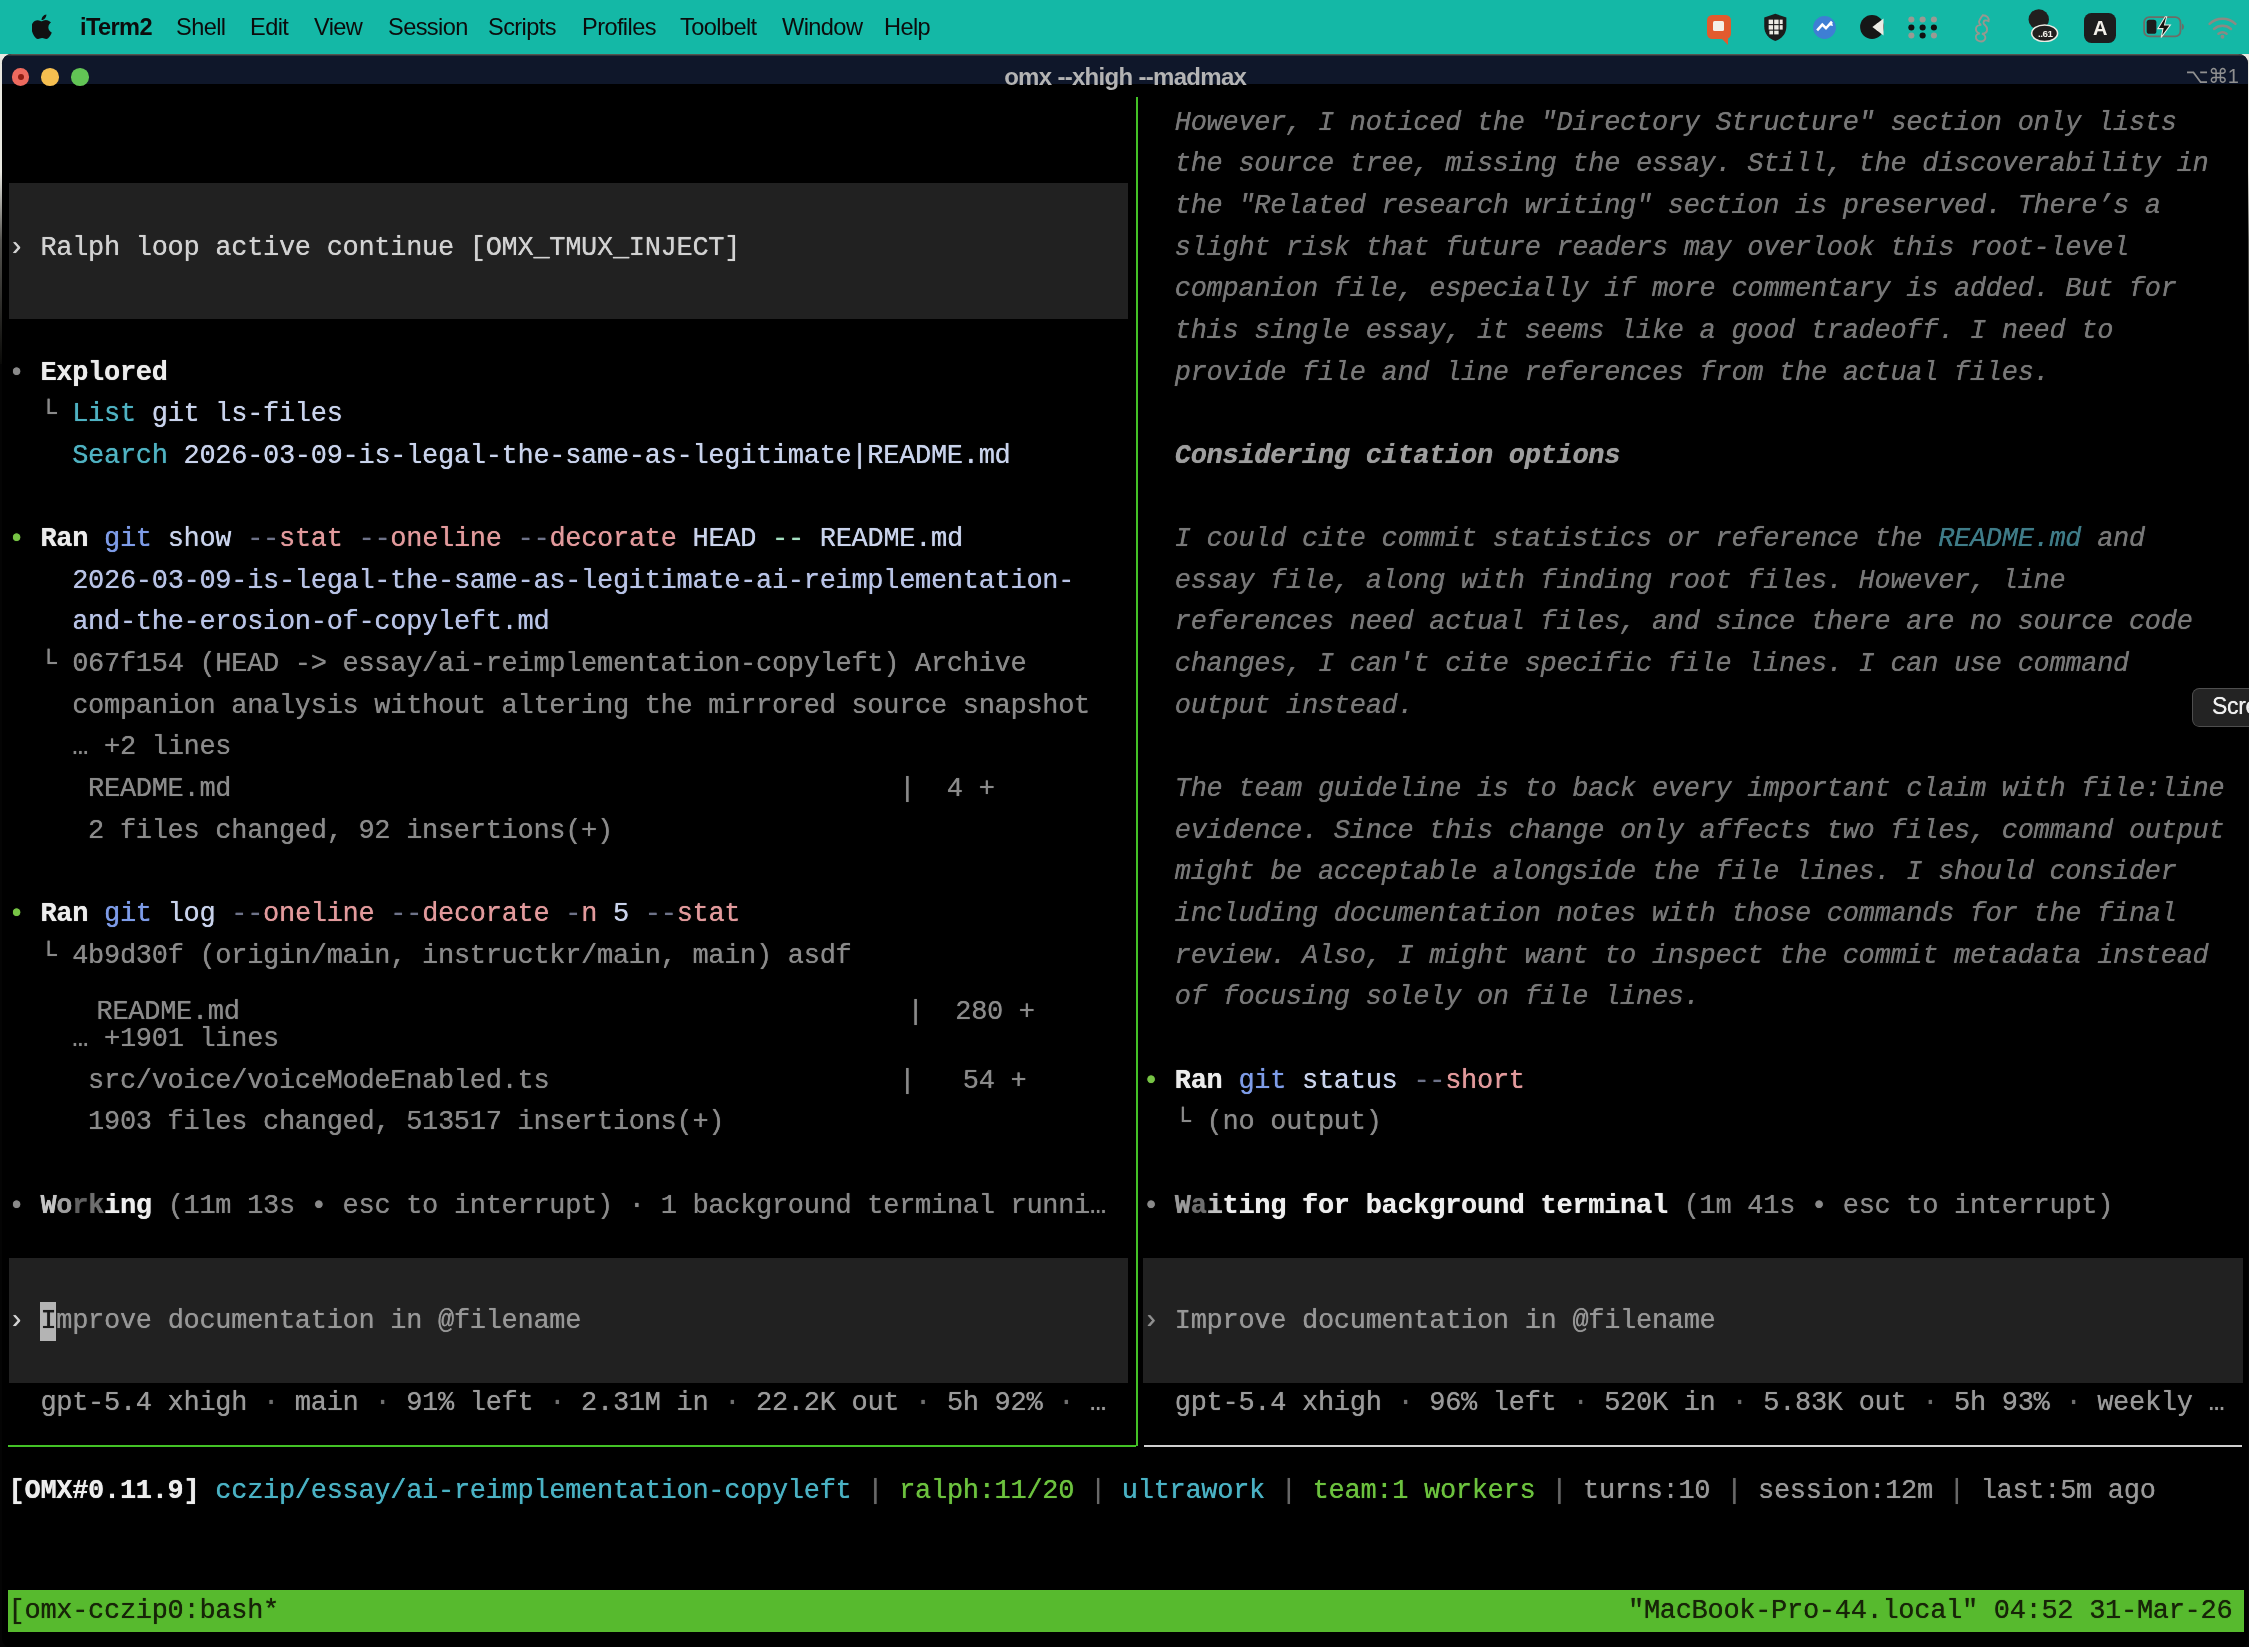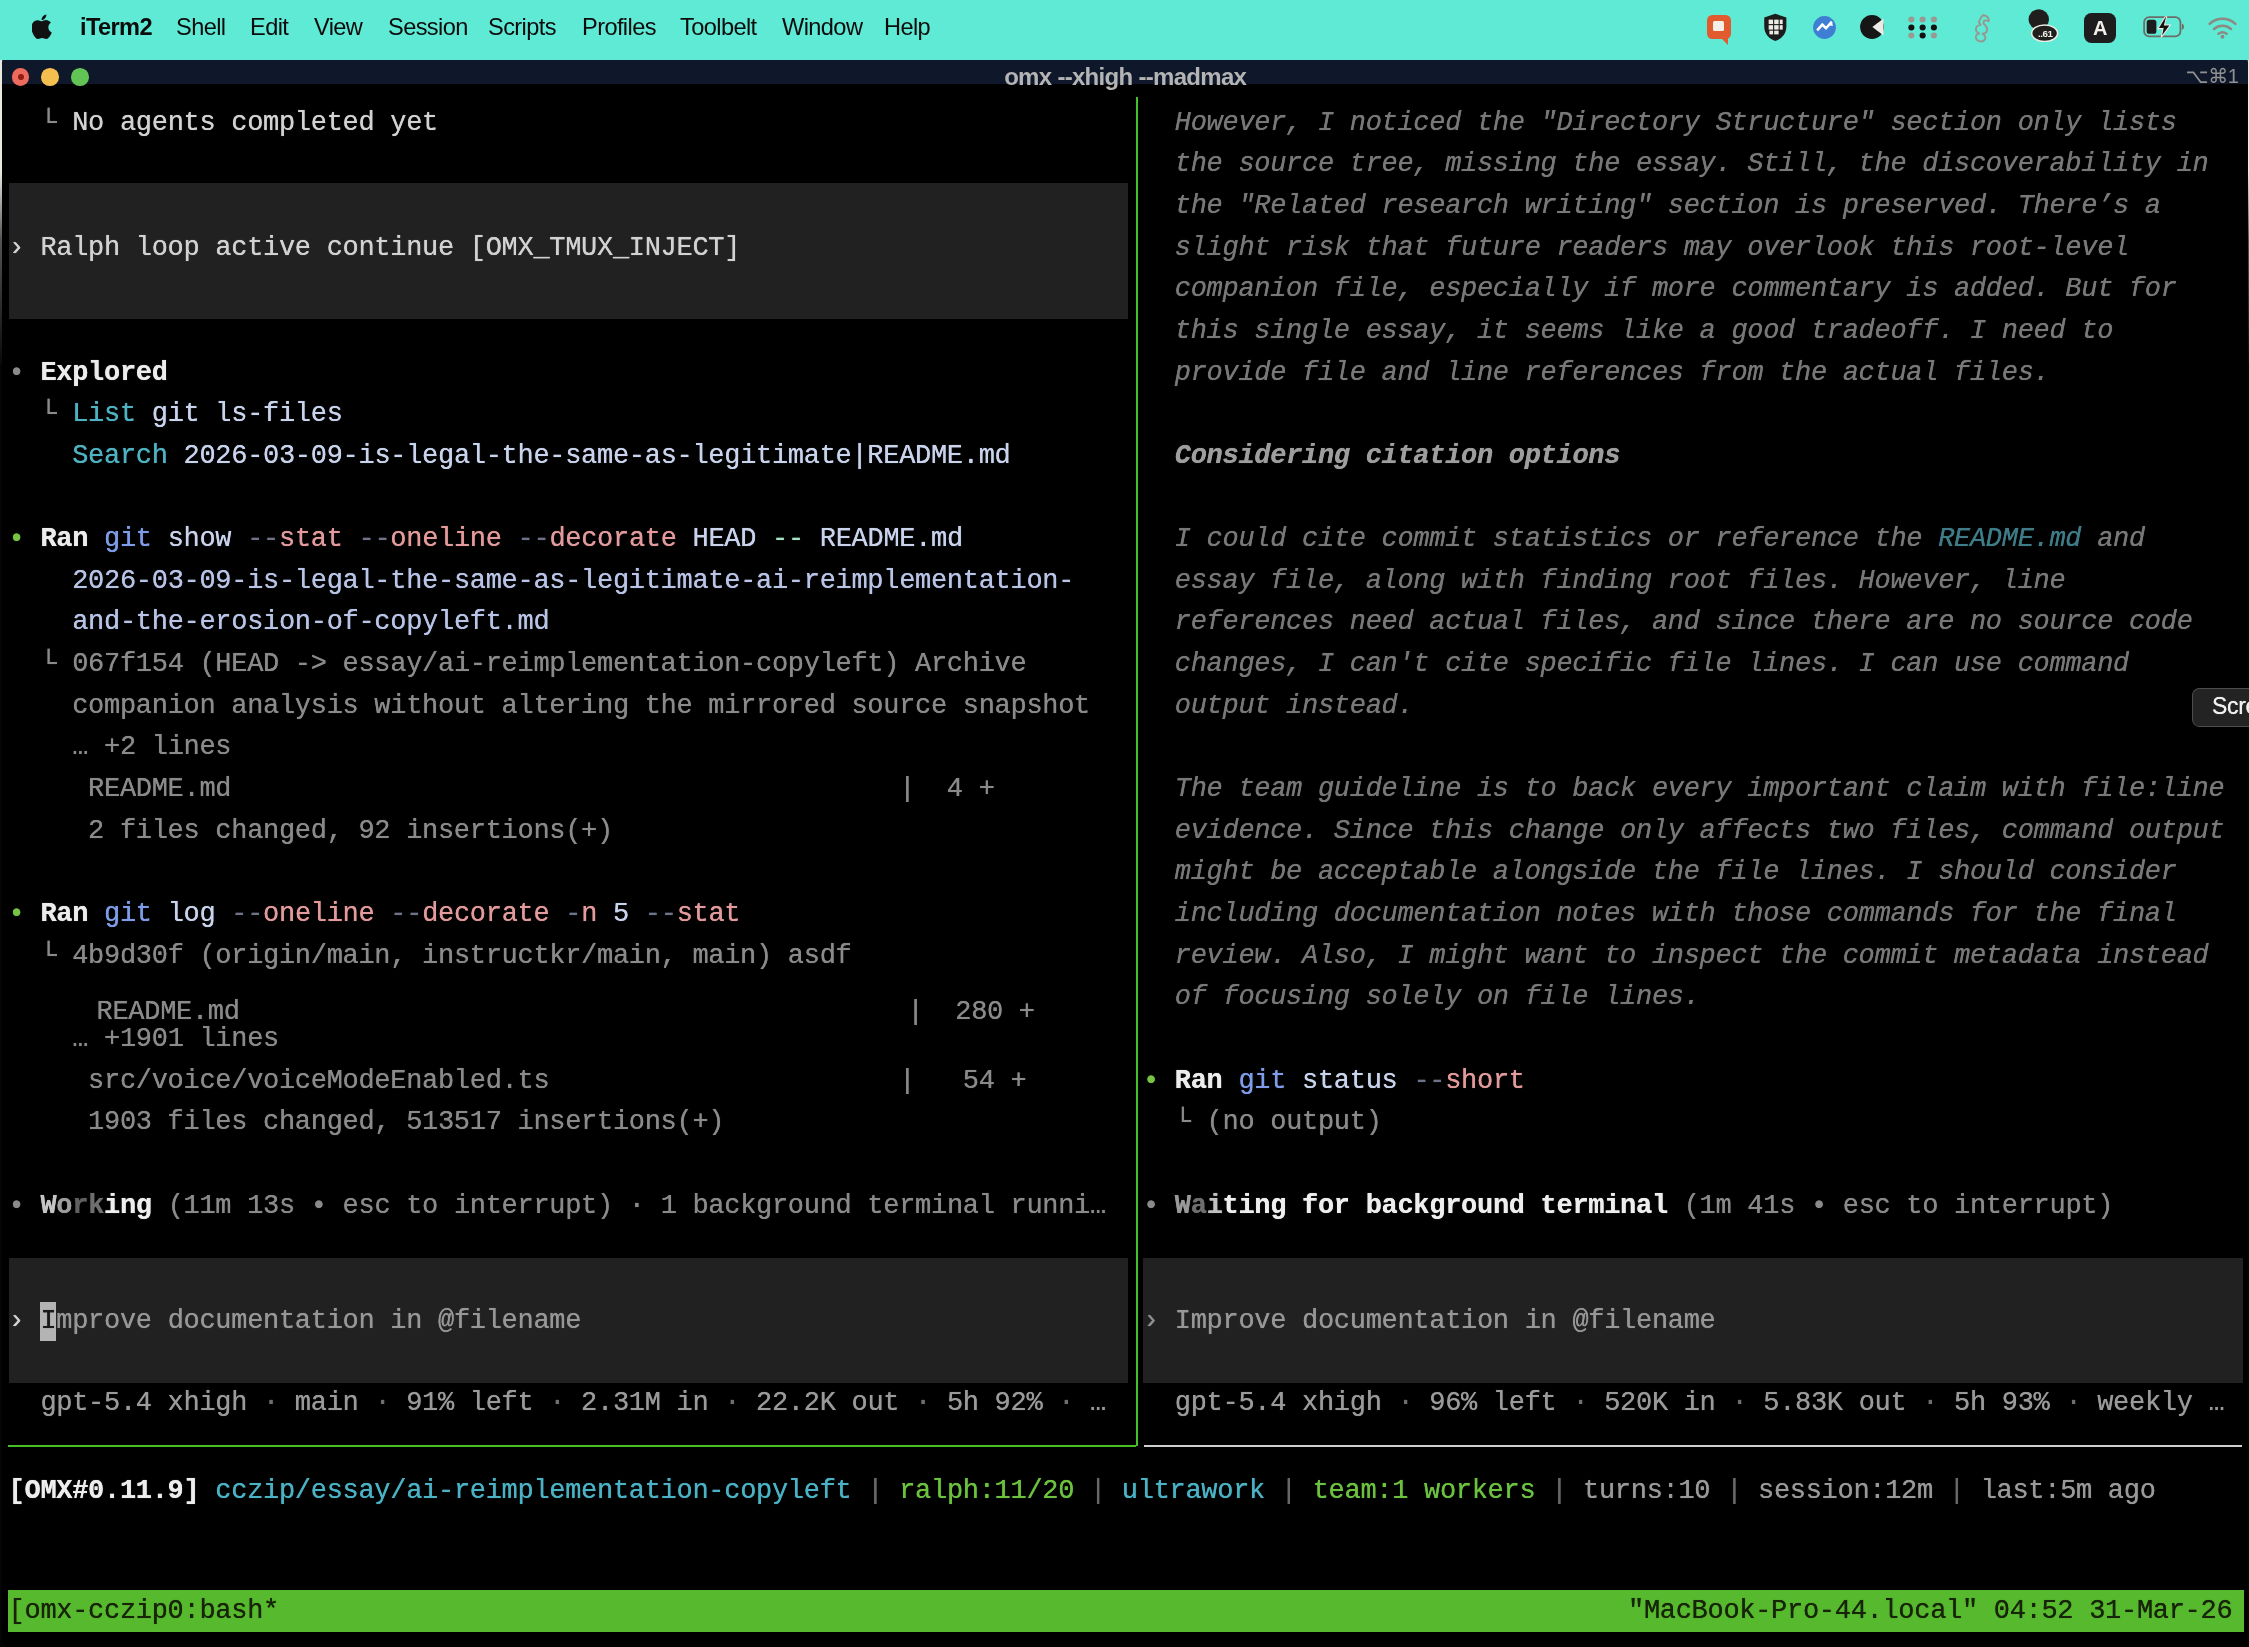--- a/index.html
+++ b/index.html
@@ -1,17 +1,17 @@
 <!DOCTYPE html>
 <html style="font-size:11.8px"><head><meta charset="utf-8"><title>omx</title>
 <style>
 *{margin:0;padding:0;box-sizing:border-box}
 html,body{width:2250px;height:1648px;background:#040404;overflow:hidden}
 body{position:relative;font-family:"Liberation Sans",sans-serif}
-.menubar{position:absolute;left:0;top:0;width:2250px;height:60px;background:#5eead4;color:#0c0c0c;font-size:23.6px;letter-spacing:-0.6px;z-index:5}
+.menubar{position:absolute;left:0;top:0;width:2250px;height:54px;background:#14b8a6;color:#0c0c0c;font-size:23.6px;letter-spacing:-0.6px;z-index:5}
 .menubar>span{white-space:nowrap}
 .window{position:absolute;left:2.2px;top:54px;width:2246px;height:1594px;background:#000;border-radius:9.6px;overflow:hidden;z-index:1}
 .titlebar{position:absolute;left:0;top:0;width:100%;height:30px;background:#0f172a;box-shadow:inset 0 1.5px 0 #55544f}
 .tlight{position:absolute;top:14.4px;width:17.7px;height:17.7px;border-radius:50%}
 .wtitle{position:absolute;left:50%;top:0;transform:translateX(-50%);line-height:45px;font-weight:700;font-size:24px;letter-spacing:-0.7px;color:#b4b4b4;white-space:nowrap}
 .whotkey{position:absolute;right:9.6px;top:0;line-height:44px;font-size:20px;color:#909090;letter-spacing:-0.4px}
 .term{position:absolute;left:0;top:0;width:2250px;height:1648px;z-index:2;font-family:"Liberation Mono",monospace;font-size:27px;letter-spacing:-0.3px;text-shadow:0 0 0.7px currentColor}
 .tl{position:absolute;white-space:pre;line-height:42px;height:42px;color:#d2d2d2}
 .box{position:absolute;background:#212121}
 .fg{color:#d2d2d2}
@@ -140,21 +140,20 @@
 </div>
   </div>
 <div class="term">
     <div class="box" style="left:8.6px;top:183px;width:1119px;height:136px"></div>
     <div class="box" style="left:8.6px;top:1258px;width:1119px;height:125px"></div>
     <div class="box" style="left:1143px;top:1258px;width:1100px;height:125px"></div>
     <div style="position:absolute;left:1136px;top:97px;width:1.9px;height:1349px;background:#43c126"></div>
     <div style="position:absolute;left:8px;top:1445px;width:1128px;height:1.9px;background:#43c126"></div>
     <div style="position:absolute;left:1144px;top:1445px;width:1098px;height:1.9px;background:#cfcfcf"></div>
     <div style="position:absolute;left:8px;top:1590px;width:2236px;height:42px;background:#57ba2e"></div>
-    <div class="tl" style="left:8.6px;top:102px;">  <span class="dim">└ </span><span class="fg">No agents completed yet</span></div>
     <div class="tl" style="left:8.6px;top:227px;"><span class="fg">› Ralph loop active continue [OMX_TMUX_INJECT]</span></div>
     <div class="tl" style="left:8.6px;top:352px;text-align:center;"><span class="dim">• </span><span class="bold">Explored</span></div>
     <div class="tl" style="left:8.6px;top:393px;">  <span class="dim">└ </span><span class="cyan">List</span> <span class="arg">git ls-files</span></div>
     <div class="tl" style="left:8.6px;top:435px;">    <span class="cyan">Search</span> <span class="arg">2026-03-09-is-legal-the-same-as-legitimate|README.md</span></div>
     <div class="tl" style="left:8.6px;top:518px;"><span class="gbul">• </span><span class="bold">Ran</span> <span class="blue">git</span> <span class="arg">show</span> <span class="odash">--</span><span class="opt">stat</span> <span class="odash">--</span><span class="opt">oneline</span> <span class="odash">--</span><span class="opt">decorate</span> <span class="arg">HEAD</span> <span class="mint">--</span> <span class="arg">README.md</span></div>
     <div class="tl" style="left:8.6px;top:560px;">    <span class="file">2026-03-09-is-legal-the-same-as-legitimate-ai-reimplementation-</span></div>
     <div class="tl" style="left:8.6px;top:601px;">    <span class="file">and-the-erosion-of-copyleft.md</span></div>
     <div class="tl" style="left:8.6px;top:643px;">  <span class="dim">└ 067f154 (HEAD -&gt; essay/ai-reimplementation-copyleft) Archive</span></div>
     <div class="tl" style="left:8.6px;top:685px;">    <span class="dim">companion analysis without altering the mirrored source snapshot</span></div>
     <div class="tl" style="left:8.6px;top:726px;">    <span class="dim">… +2 lines</span></div>

